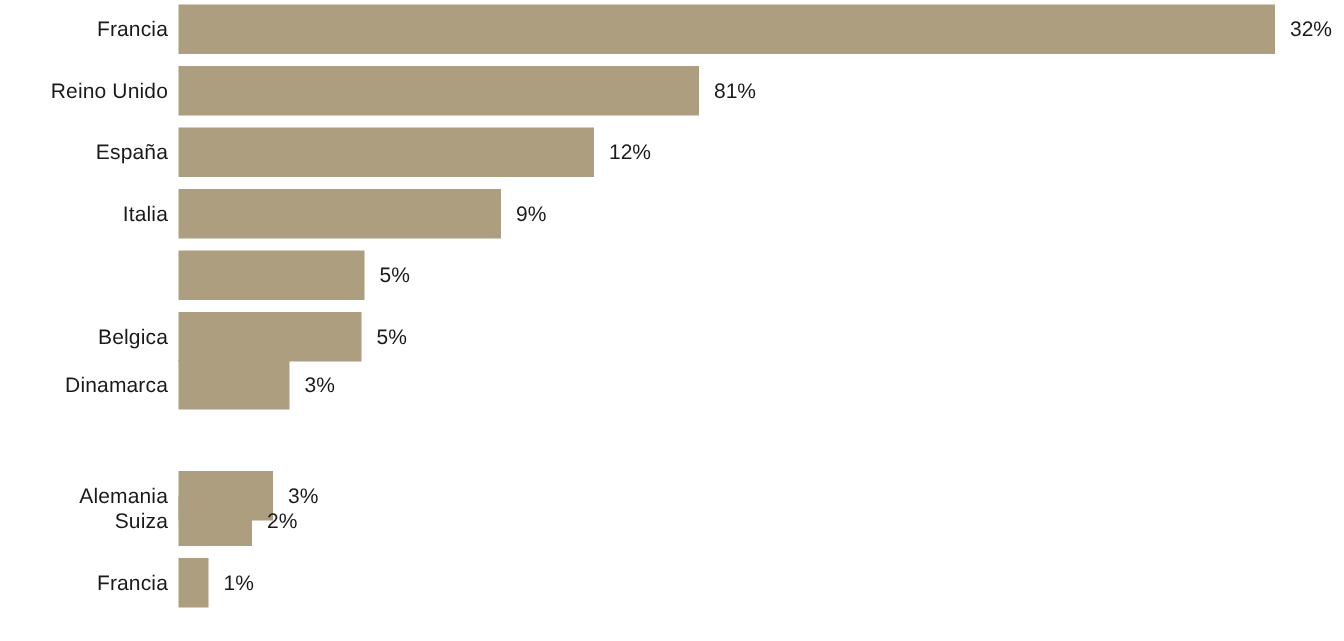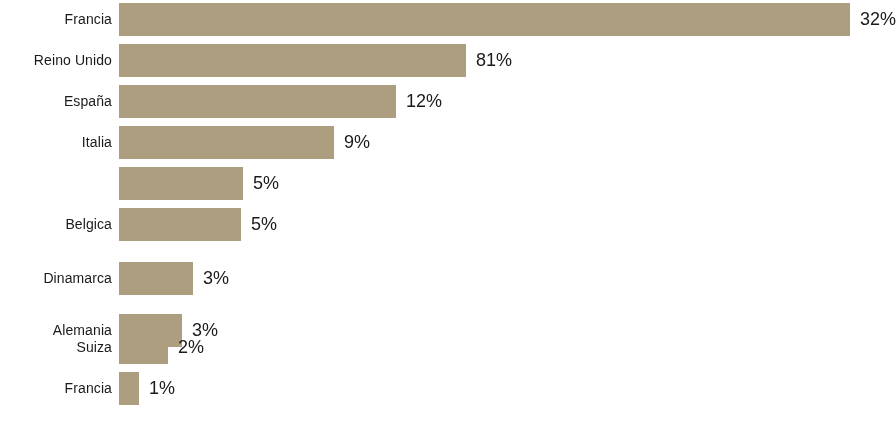--- a/index.html
+++ b/index.html
@@ -46,21 +46,21 @@
     display: flex;
     align-items: center;
     white-space: nowrap;
   }
   .bar-rect {
     height: 33px;
     background: #ac9e7f;
     display: block;
   }
   .value-label {
-    font-size: 18px;
+    font-size: 14px;
     color: #1a1a1a;
     margin-left: 10px;
     line-height: 33px;
     white-space: nowrap;
   }
 </style>
 </head>
 <body>
 
 <div id="chart-root">
@@ -99,21 +99,21 @@
           <div class="value-label">5%</div>
         </div>
       </div>
       <div class="bar-row" style="top: 208px;">
         <div class="cat-label">Belgica</div>
         <div class="bar-track">
           <div class="bar-rect" style="width: 122px; background: rgb(172, 158, 127);"></div>
           <div class="value-label">5%</div>
         </div>
       </div>
-      <div class="bar-row" style="top: 262px;">
+      <div class="bar-row" style="top: 240px;">
         <div class="cat-label">Dinamarca</div>
         <div class="bar-track">
           <div class="bar-rect" style="width: 74px; background: rgb(172, 158, 127);"></div>
           <div class="value-label">3%</div>
         </div>
       </div>
       <div class="bar-row" style="top: 294px; margin-top: 20px;">
         <div class="cat-label">Alemania</div>
         <div class="bar-track">
           <div class="bar-rect" style="width: 63px; background: rgb(172, 158, 127);"></div>

